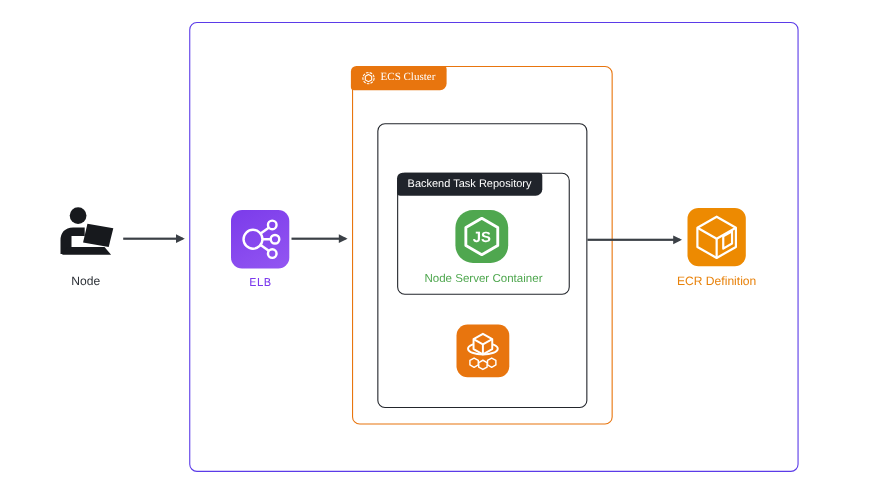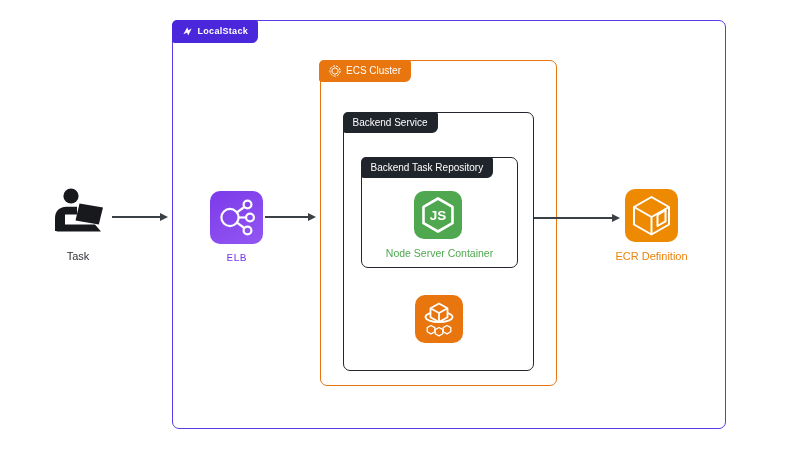--- a/index.html
+++ b/index.html
@@ -13,21 +13,21 @@
   .localstack-box { border: 1.6px solid var(--localstack-border); }
   .ecs-box       { border: 1.6px solid var(--cluster-orange); }
   .dark-box      { border: 1.6px solid var(--dark-border); background: #fff; }
 
   .badge {
     position: absolute; display: flex; align-items: center; gap: 5px;
     color: #fff; padding: 0 10px; z-index: 5; white-space: nowrap;
     border-radius: 5px 3px 6px 3px; font-size: 10px;
   }
   .ls-badge  { background: var(--localstack-badge); height: 23px; font-size: 9px; font-weight: bold; letter-spacing: .3px; }
-  .ecs-badge { background: var(--cluster-orange); height: 22px; }
+  .ecs-badge { background: var(--cluster-orange); height: 22px; font-family: Liberation Serif, serif; }
   .dk-badge  { background: var(--badge-dark); height: 21px; }
 
   .icon-tile {
     position: absolute; border-radius: 10px; z-index: 4;
     display: flex; align-items: center; justify-content: center;
   }
   .node-tile { background: var(--node-green); }
   .ecs-tile  { background: var(--cluster-orange); }
   .ecr-tile  { background: var(--ecr-orange); }
   .elb-tile  { background: linear-gradient(150deg, var(--elb-purple-start), var(--elb-purple-end)); }
@@ -46,47 +46,38 @@
     border-bottom: 4.5px solid transparent;
   }
   svg { display: block; }
 </style>
 </head>
 <body>
 
 <div id="canvas">
 
   <div class="box localstack-box" style="left:171.5px; top:20px; width:554px; height:409px;"></div>
-  <div class="badge ls-badge" style="left:171.5px; top:19.5px;">
-    <svg width="11" height="11" viewBox="0 0 11 11">
-      <path d="M1.4 8.2 L5.3 1.2 L6.3 4.2 L9.6 2.4 L6.2 9.6 L5.1 6.6 Z" fill="#fff"></path>
-    </svg>
-    <span>LocalStack</span>
-  </div>
 
   <div class="box ecs-box" style="left:319.5px; top:60px; width:237px; height:326px;"></div>
   <div class="badge ecs-badge" style="left:319px; top:59.5px;">
     <svg width="12" height="12" viewBox="0 0 12 12">
       <circle cx="6" cy="6" r="5.1" fill="none" stroke="#fff" stroke-width="1" stroke-dasharray="2.4 1.1"></circle>
       <path d="M6 2.7 L8.9 4.35 V7.65 L6 9.3 L3.1 7.65 V4.35 Z" fill="none" stroke="#fff" stroke-width="1"></path>
     </svg>
     <span>ECS Cluster</span>
   </div>
 
   <div class="box dark-box" style="left:343px; top:112px; width:191px; height:259px; z-index:1;"></div>
-  <div class="badge dk-badge" style="left:342.5px; top:111.5px;">
-    <span>Backend Service</span>
-  </div>
 
   <div class="box dark-box" style="left:361px; top:157px; width:157px; height:111px; z-index:2;"></div>
   <div class="badge dk-badge" style="left:360.5px; top:156.5px;">
     <span>Backend Task Repository</span>
   </div>
 
-  <div class="icon-tile node-tile" style="left:414px; top:191px; width:48px; height:48px;">
+  <div class="icon-tile node-tile" style="left:414px; top:191px; width:48px; height:48px;border-radius:16px;">
     <svg width="48" height="48" viewBox="0 0 48 48">
       <path d="M24 7.5 L38.5 15.8 V32.2 L24 40.5 L9.5 32.2 V15.8 Z" fill="none" stroke="#fff" stroke-width="2.6" stroke-linejoin="round"></path>
       <text x="24" y="29" text-anchor="middle" font-size="13.5" font-weight="bold" fill="#fff" font-family="Liberation Sans, sans-serif">JS</text>
     </svg>
   </div>
   <div class="lbl lbl-green" style="left:361px; top:247px; width:157px;">Node Server Container</div>
 
   <div class="icon-tile ecs-tile" style="left:415px; top:295px; width:48px; height:48px;">
     <svg width="48" height="48" viewBox="0 0 48 48">
       <ellipse cx="24" cy="22" rx="13.5" ry="5.2" fill="none" stroke="#fff" stroke-width="1.8"></ellipse>
@@ -101,21 +92,21 @@
   </div>
 
   <svg style="position:absolute; left:50px; top:185px; z-index:4;" width="56" height="54" viewBox="0 0 56 54">
     <g fill="var(--icon-black)">
       <circle cx="21" cy="11" r="7.6"></circle>
       <path d="M5 46 V33.5 Q5 22.5 16.5 21.8 L27 21.8 L27 29.5 L15 29.5 L15 46 Z"></path>
       <path d="M29.5 18.5 L53 22.5 L48.8 39.5 L25.5 35.5 Z"></path>
       <path d="M11 39.5 H45 L51 46.5 H6.5 Z"></path>
     </g>
   </svg>
-  <div class="lbl lbl-dark" style="left:50px; top:250px; width:56px;">Task</div>
+  <div class="lbl lbl-dark" style="left:50px; top:250px; width:56px;">Node</div>
 
   <div class="icon-tile elb-tile" style="left:210px; top:191px; width:53px; height:53px;">
     <svg width="53" height="53" viewBox="0 0 53 53">
       <g fill="none" stroke="#fff" stroke-width="2.2">
         <circle cx="20" cy="26.5" r="8.6"></circle>
         <circle cx="37.5" cy="13.5" r="3.9"></circle>
         <circle cx="40" cy="26.5" r="3.9"></circle>
         <circle cx="37.5" cy="39.5" r="3.9"></circle>
         <path d="M26.3 21.8 L34.3 16"></path>
         <path d="M28.6 26.5 L36.1 26.5"></path>

